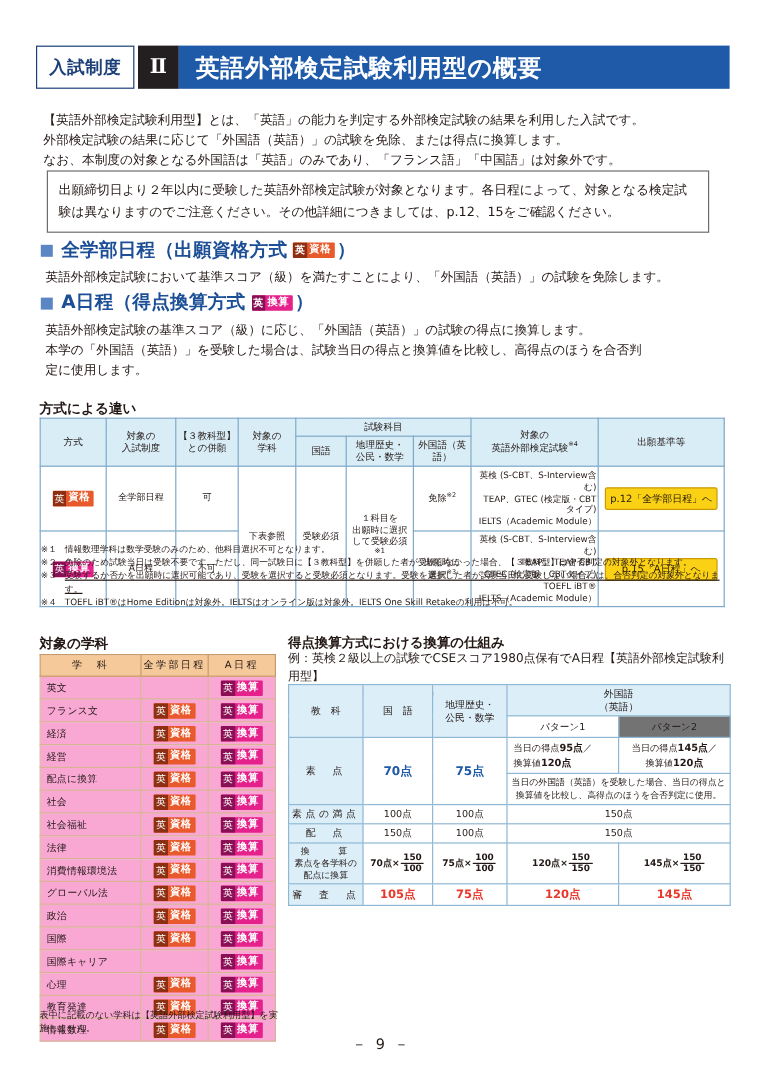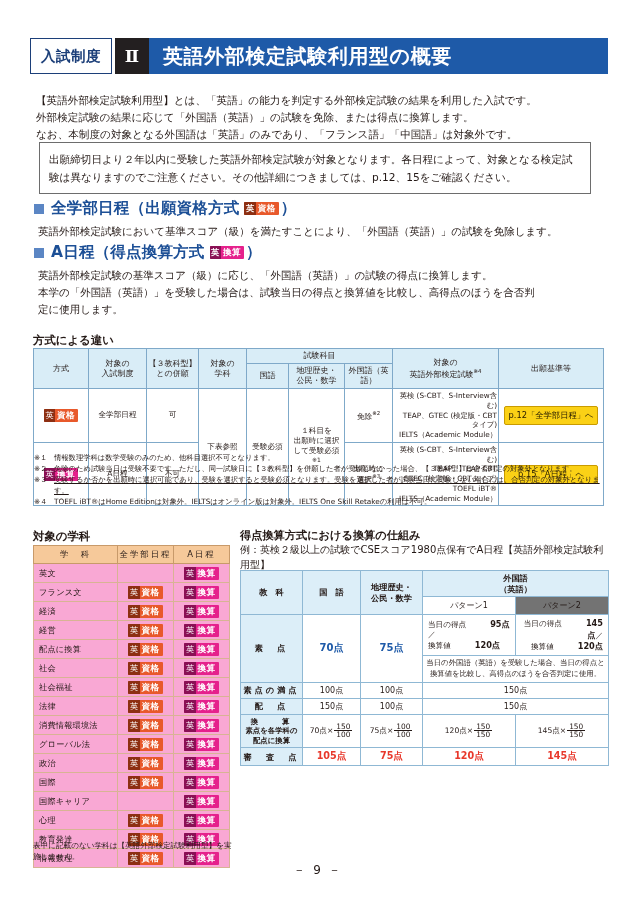--- a/index.html
+++ b/index.html
@@ -86,33 +86,33 @@
   table.t2 td{border:.7px solid #d8b394;background:#f9a8d4;padding:2px 0;height:14px;text-align:center;}
   table.t2 td.nm{text-align:left;padding-left:5px;letter-spacing:.2px;}
   .t2-note{position:absolute;left:33px;top:840px;width:200px;font-size:7.6px;line-height:1.45;}
 
   
   .t3-ttl{position:absolute;left:240px;top:528px;font-size:11.2px;font-weight:bold;}
   .t3-ex{position:absolute;left:240px;top:543px;width:368px;font-size:10px;line-height:1.45;}
   table.t3{position:absolute;left:240px;top:570px;width:368px;border-collapse:collapse;
            font-size:8px;table-layout:fixed;}
   table.t3 th,table.t3 td{border:.8px solid #8fb8d4;text-align:center;vertical-align:middle;padding:2px 1px;}
-  table.t3 th{background:#dceef8;font-weight:bold;line-height:1.3;font-size:8.2px;}
+  table.t3 th{background:#dceef8;font-weight:normal;line-height:1.3;font-size:8.2px;}
   table.t3 td{background:#fff;}
   .hd-l{background:#dceef8 !important;letter-spacing:3px;font-size:8.2px;}
   .blu{color:#1e5aa8;font-weight:bold;font-size:10px;}
   .red{color:#e8382b;font-weight:bold;font-size:9.6px;}
   .ptn{font-size:7.6px;line-height:1.35;}
-  .ptn b{font-size:8.2px;padding-left:24px;}
+  .ptn b{font-size:8.2px;}
   .note3{text-align:left;font-size:7.4px;line-height:1.45;padding:3px 4px;}
   .frac{display:inline-flex;flex-direction:column;vertical-align:middle;
         text-align:center;line-height:1.05;margin:0 1px;font-size:7.4px;}
   .frac .n{border-bottom:.8px solid #231815;padding:0 2px;}
   .frac .d{padding:0 2px;}
-  .fml{display:inline-flex;align-items:center;font-size:7.6px;justify-content:center;}
+  .fml{display:inline-flex;align-items:center;font-size:7.6px;justify-content:center;font-weight:bold;}
 
   
   .pno{position:absolute;left:0;top:862px;width:636px;text-align:center;
        font-size:12px;letter-spacing:2px;}
 </style>
 </head>
 <body>
 
 <div class="page">
 
@@ -467,21 +467,21 @@
         <td style="background:#fff;padding:3px 0">パターン1</td>
         <td style="background:#737373;padding:3px 0">パターン2</td>
       </tr>
       <tr>
         <th class="hd-l" rowspan="2">素　点</th>
         <td class="blu" rowspan="2">70点</td>
         <td class="blu" rowspan="2">75点</td>
         <td class="ptn" style="text-align:left;padding:3px 5px">
           当日の得点<b>95点</b>／<br>換算値<b>120点</b>
         </td>
-        <td class="ptn" style="text-align:right;padding:3px 5px">
+        <td class="ptn" style="text-align:center;padding:3px 5px">
           当日の得点<b>145点</b>／<br>換算値<b>120点</b>
         </td>
       </tr>
       <tr>
         <td colspan="2" class="note3">当日の外国語（英語）を受験した場合、当日の得点と換算値を比較し、高得点のほうを合否判定に使用。</td>
       </tr>
       <tr>
         <th class="hd-l">素点の満点</th>
         <td>100点</td>
         <td>100点</td>

